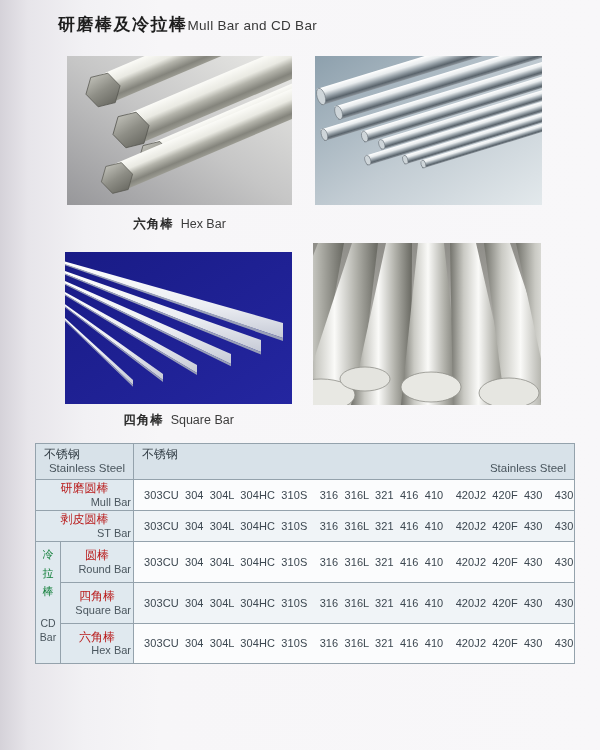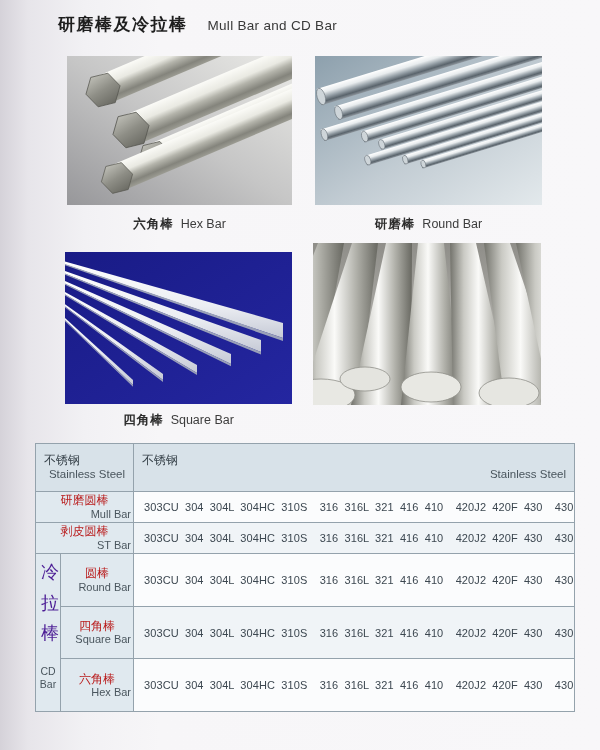--- a/index.html
+++ b/index.html
@@ -2,21 +2,21 @@
 <html><head>
 <meta charset="utf-8">
 <style>
   html,body { margin:0; padding:0; }
   .page {
     position:relative; width:600px; height:750px; overflow:hidden;
     background: linear-gradient(90deg, #d5d2d9 0px, #e7e5ea 28px, #f2f1f4 85px, #f7f6f8 160px, #f8f7f9 100%);
     font-family:"Liberation Sans", sans-serif;
   }
   
-  .title-row { position:absolute; left:58px; top:13px; display:flex; align-items:baseline; gap:20px; }
+  .title-row { position:absolute; left:58px; top:13px; display:flex; align-items:baseline; }
   .title-cn { font-size:17px; font-weight:bold; color:#1e1e1e; letter-spacing:1.5px; }
   .title-en { font-size:13.5px; color:#383838; letter-spacing:0.3px; }
 
   
   .photo { position:absolute; overflow:hidden; }
   .photo svg { display:block; }
   .ph-hex    { left:67px;  top:56px;  width:225px; height:149px; }
   .ph-round  { left:315px; top:56px;  width:227px; height:149px; }
   .ph-square { left:65px;  top:252px; width:227px; height:152px; }
   .ph-cd     { left:313px; top:243px; width:228px; height:162px; }
@@ -25,29 +25,29 @@
   .cap-hex    { left:67px;  top:216px; width:225px; }
   .cap-round  { left:315px; top:216px; width:227px; }
   .cap-square { left:65px;  top:412px; width:227px; }
   .cap-cn { font-size:12.5px; font-weight:600; letter-spacing:1px; }
   .cap-en { font-size:12.5px; color:#3c3c3c; }
 
   
   table.spec { position:absolute; left:35px; top:443px; width:540px;
     border-collapse:collapse; table-layout:fixed; }
   table.spec td { border:1px solid #94a2ac; overflow:hidden; }
-  tr.hdr td { background:#d8e2e9; height:31px; padding:8px 8px; vertical-align:middle; }
+  tr.hdr td { background:#d8e2e9; height:31px; padding:2px 8px; vertical-align:middle; }
   .hdr-cn { display:block; font-size:12px; color:#343f47; line-height:1.2; }
   .hdr-en { display:block; font-size:11.5px; color:#49555d; line-height:1.2;text-align:right; }
   td.lbl { background:#e0e9ef; text-align:center; height:28px; padding:1px 2px; vertical-align:middle; }
   .lbl-cn { display:block; font-size:12px; color:#b91c1c; line-height:1.2; }
   .lbl-en { display:block; font-size:11px; color:#4a565e; line-height:1.15;text-align:right; }
   td.grp { background:#e0e9ef; text-align:center; vertical-align:middle; padding:3px 1px; }
   .grp-cn { display:block; width:14px; margin:0 auto 5px auto; word-break:break-all;
-    font-size:18px; line-height:1.7; color:#4c1d95; }
+    font-size:11px; line-height:1.7; color:#15803d; }
   .grp-en { display:block; width:22px; margin:16px auto; font-size:10.5px; line-height:1.3; color:#49555d; }
   td.val { background:#fbfcfd; font-size:11px; color:#3c4750; white-space:pre;
     word-spacing:3px; letter-spacing:0.1px; padding:2px 2px 2px 10px; vertical-align:middle; }
   tr.alt td.val { background:#f0f4f7; }
 </style>
 </head>
 <body>
 
 <div class="page">
 
@@ -135,24 +135,20 @@
           <ellipse cx="98" cy="121" rx="2.3" ry="4" fill="#ced5d9" stroke="#6b747b" stroke-width="0.6"></ellipse>
         </g>
       </g>
     </svg>
   </div>
 
   <div class="caption cap-hex">
     <span class="cap-cn">六角棒</span>
     <span class="cap-en">Hex Bar</span>
   </div>
-  <div class="caption cap-round">
-    <span class="cap-cn">研磨棒</span>
-    <span class="cap-en">Round Bar</span>
-  </div>
 
   <div class="photo ph-square">
     <svg width="227" height="152" viewBox="0 0 227 152">
       <defs>
         <linearGradient id="bgSq" x1="0" y1="0" x2="1" y2="1">
           <stop offset="0" stop-color="#191b86"></stop>
             <stop offset="1" stop-color="#2426a0"></stop>
         </linearGradient>
         <linearGradient id="stripGrad" x1="0" y1="0" x2="0" y2="1">
           <stop offset="0" stop-color="#ffffff"></stop>

